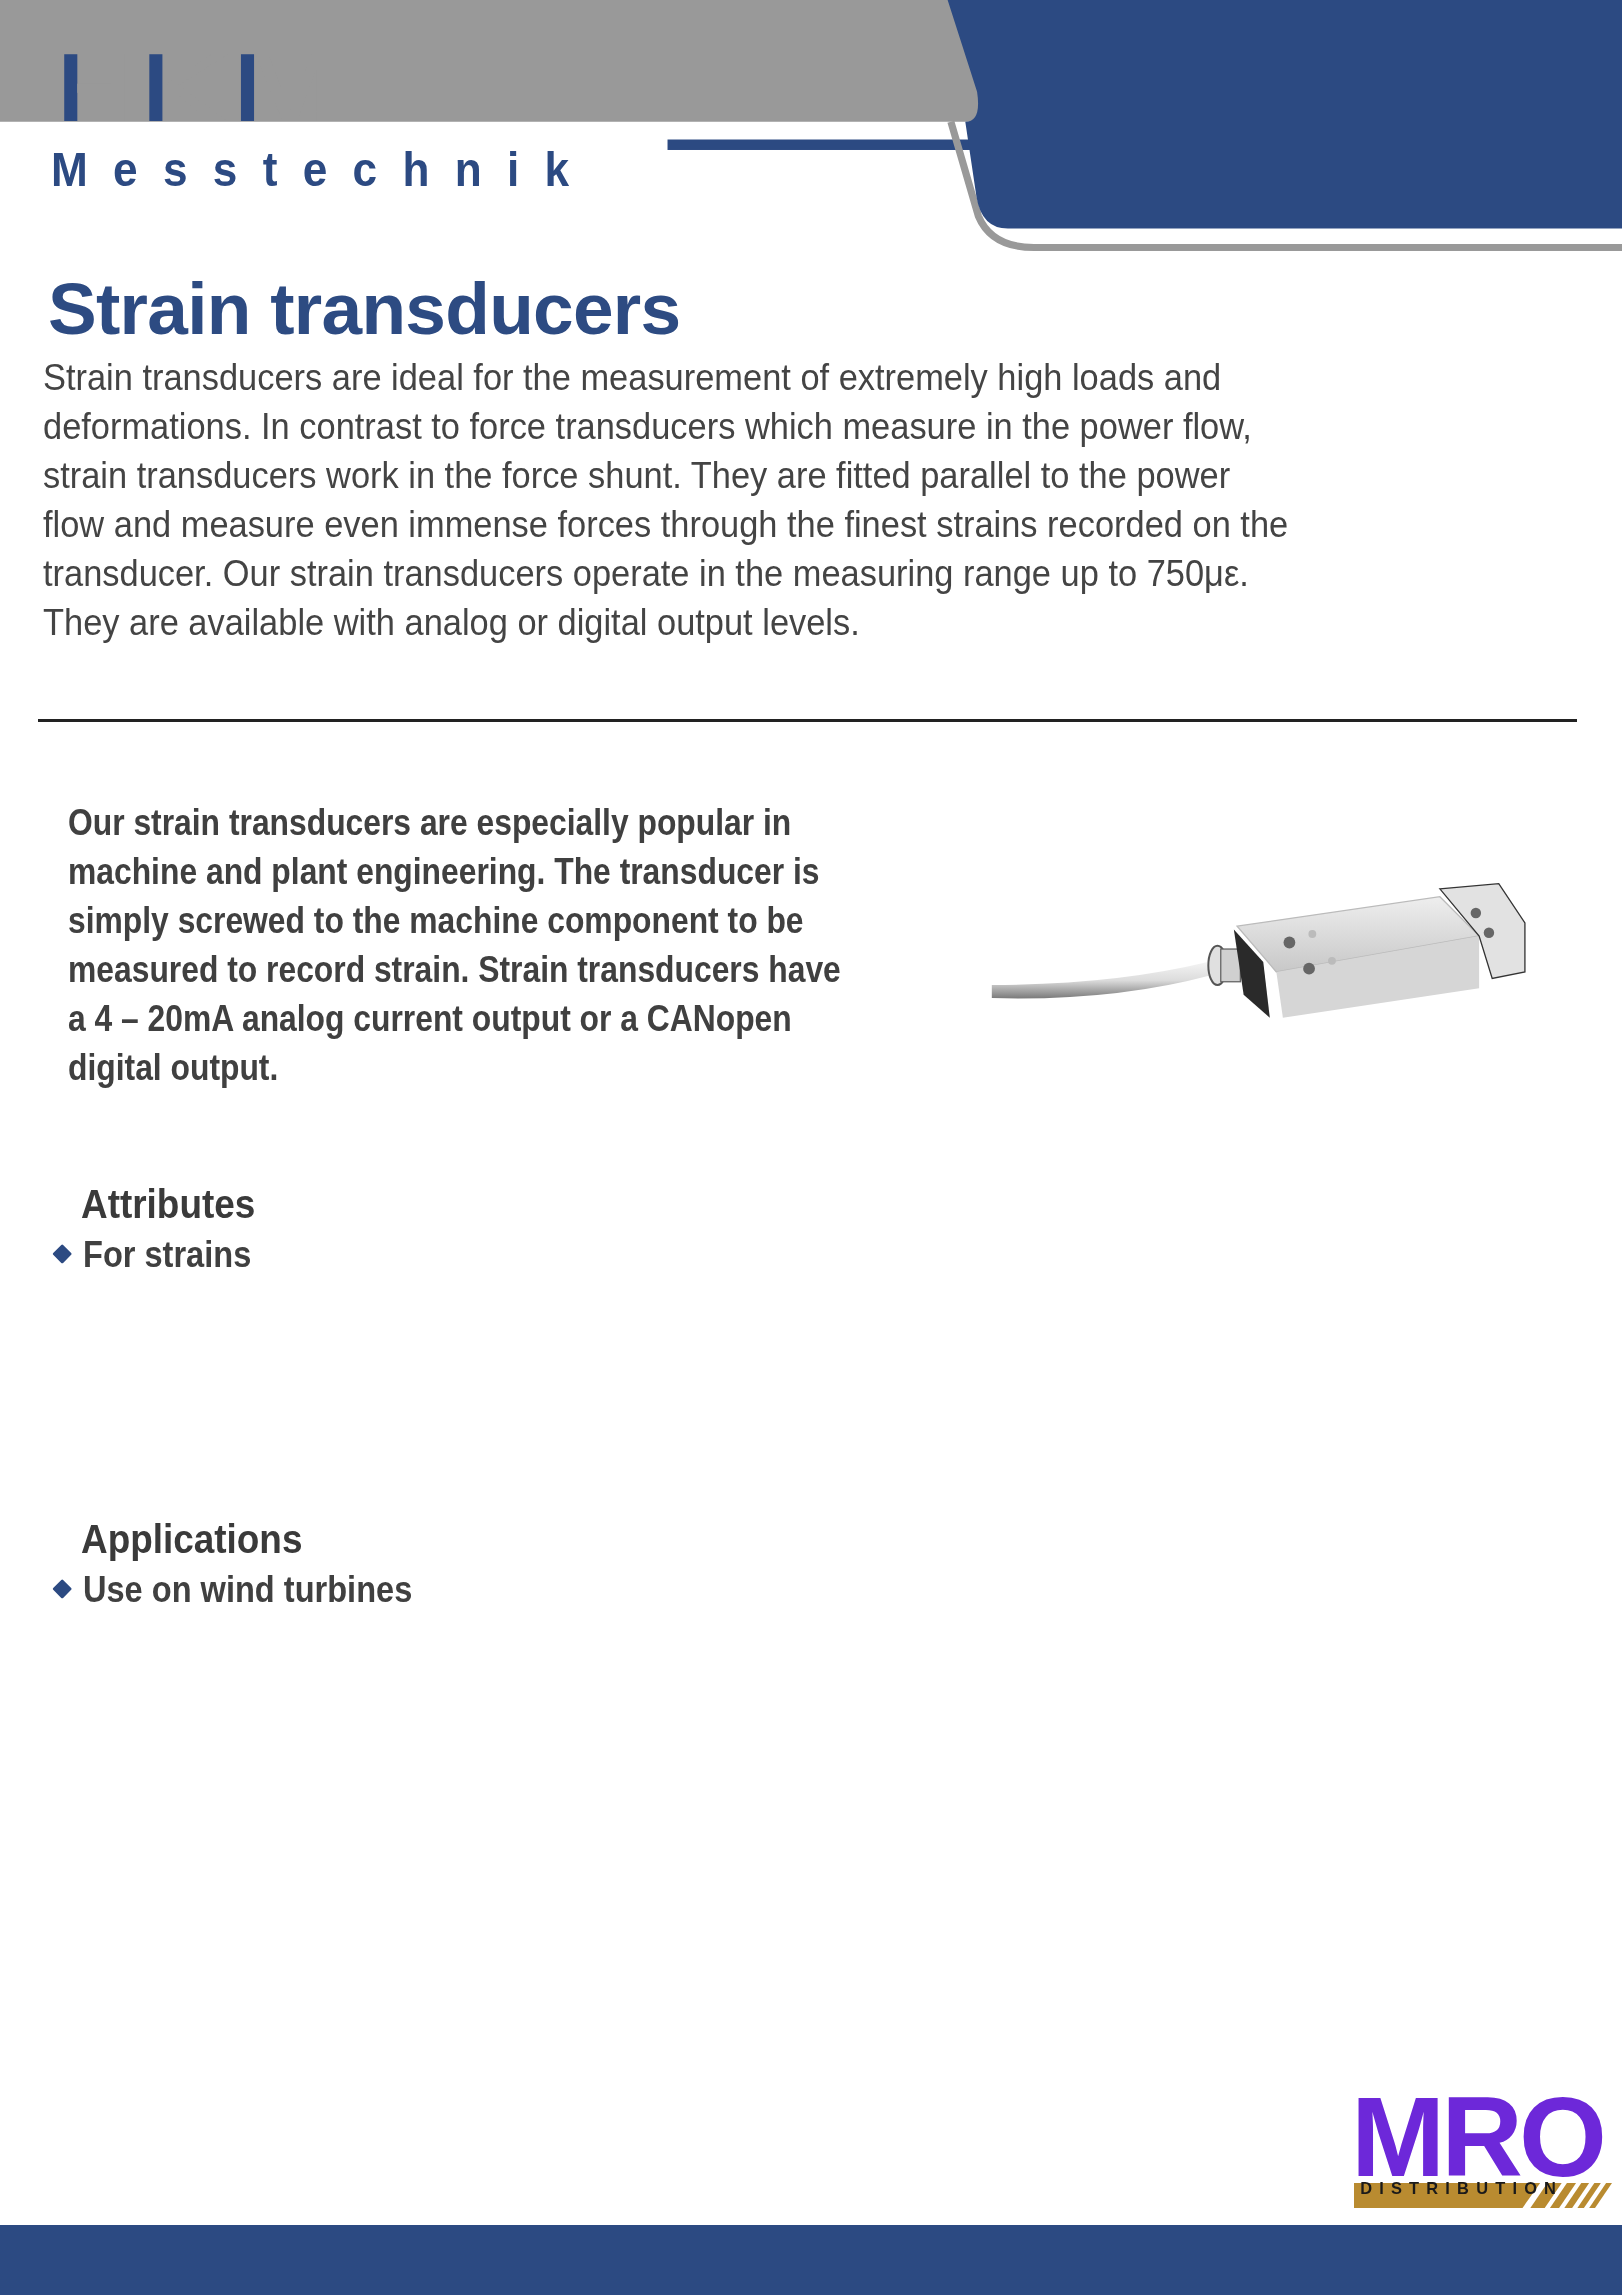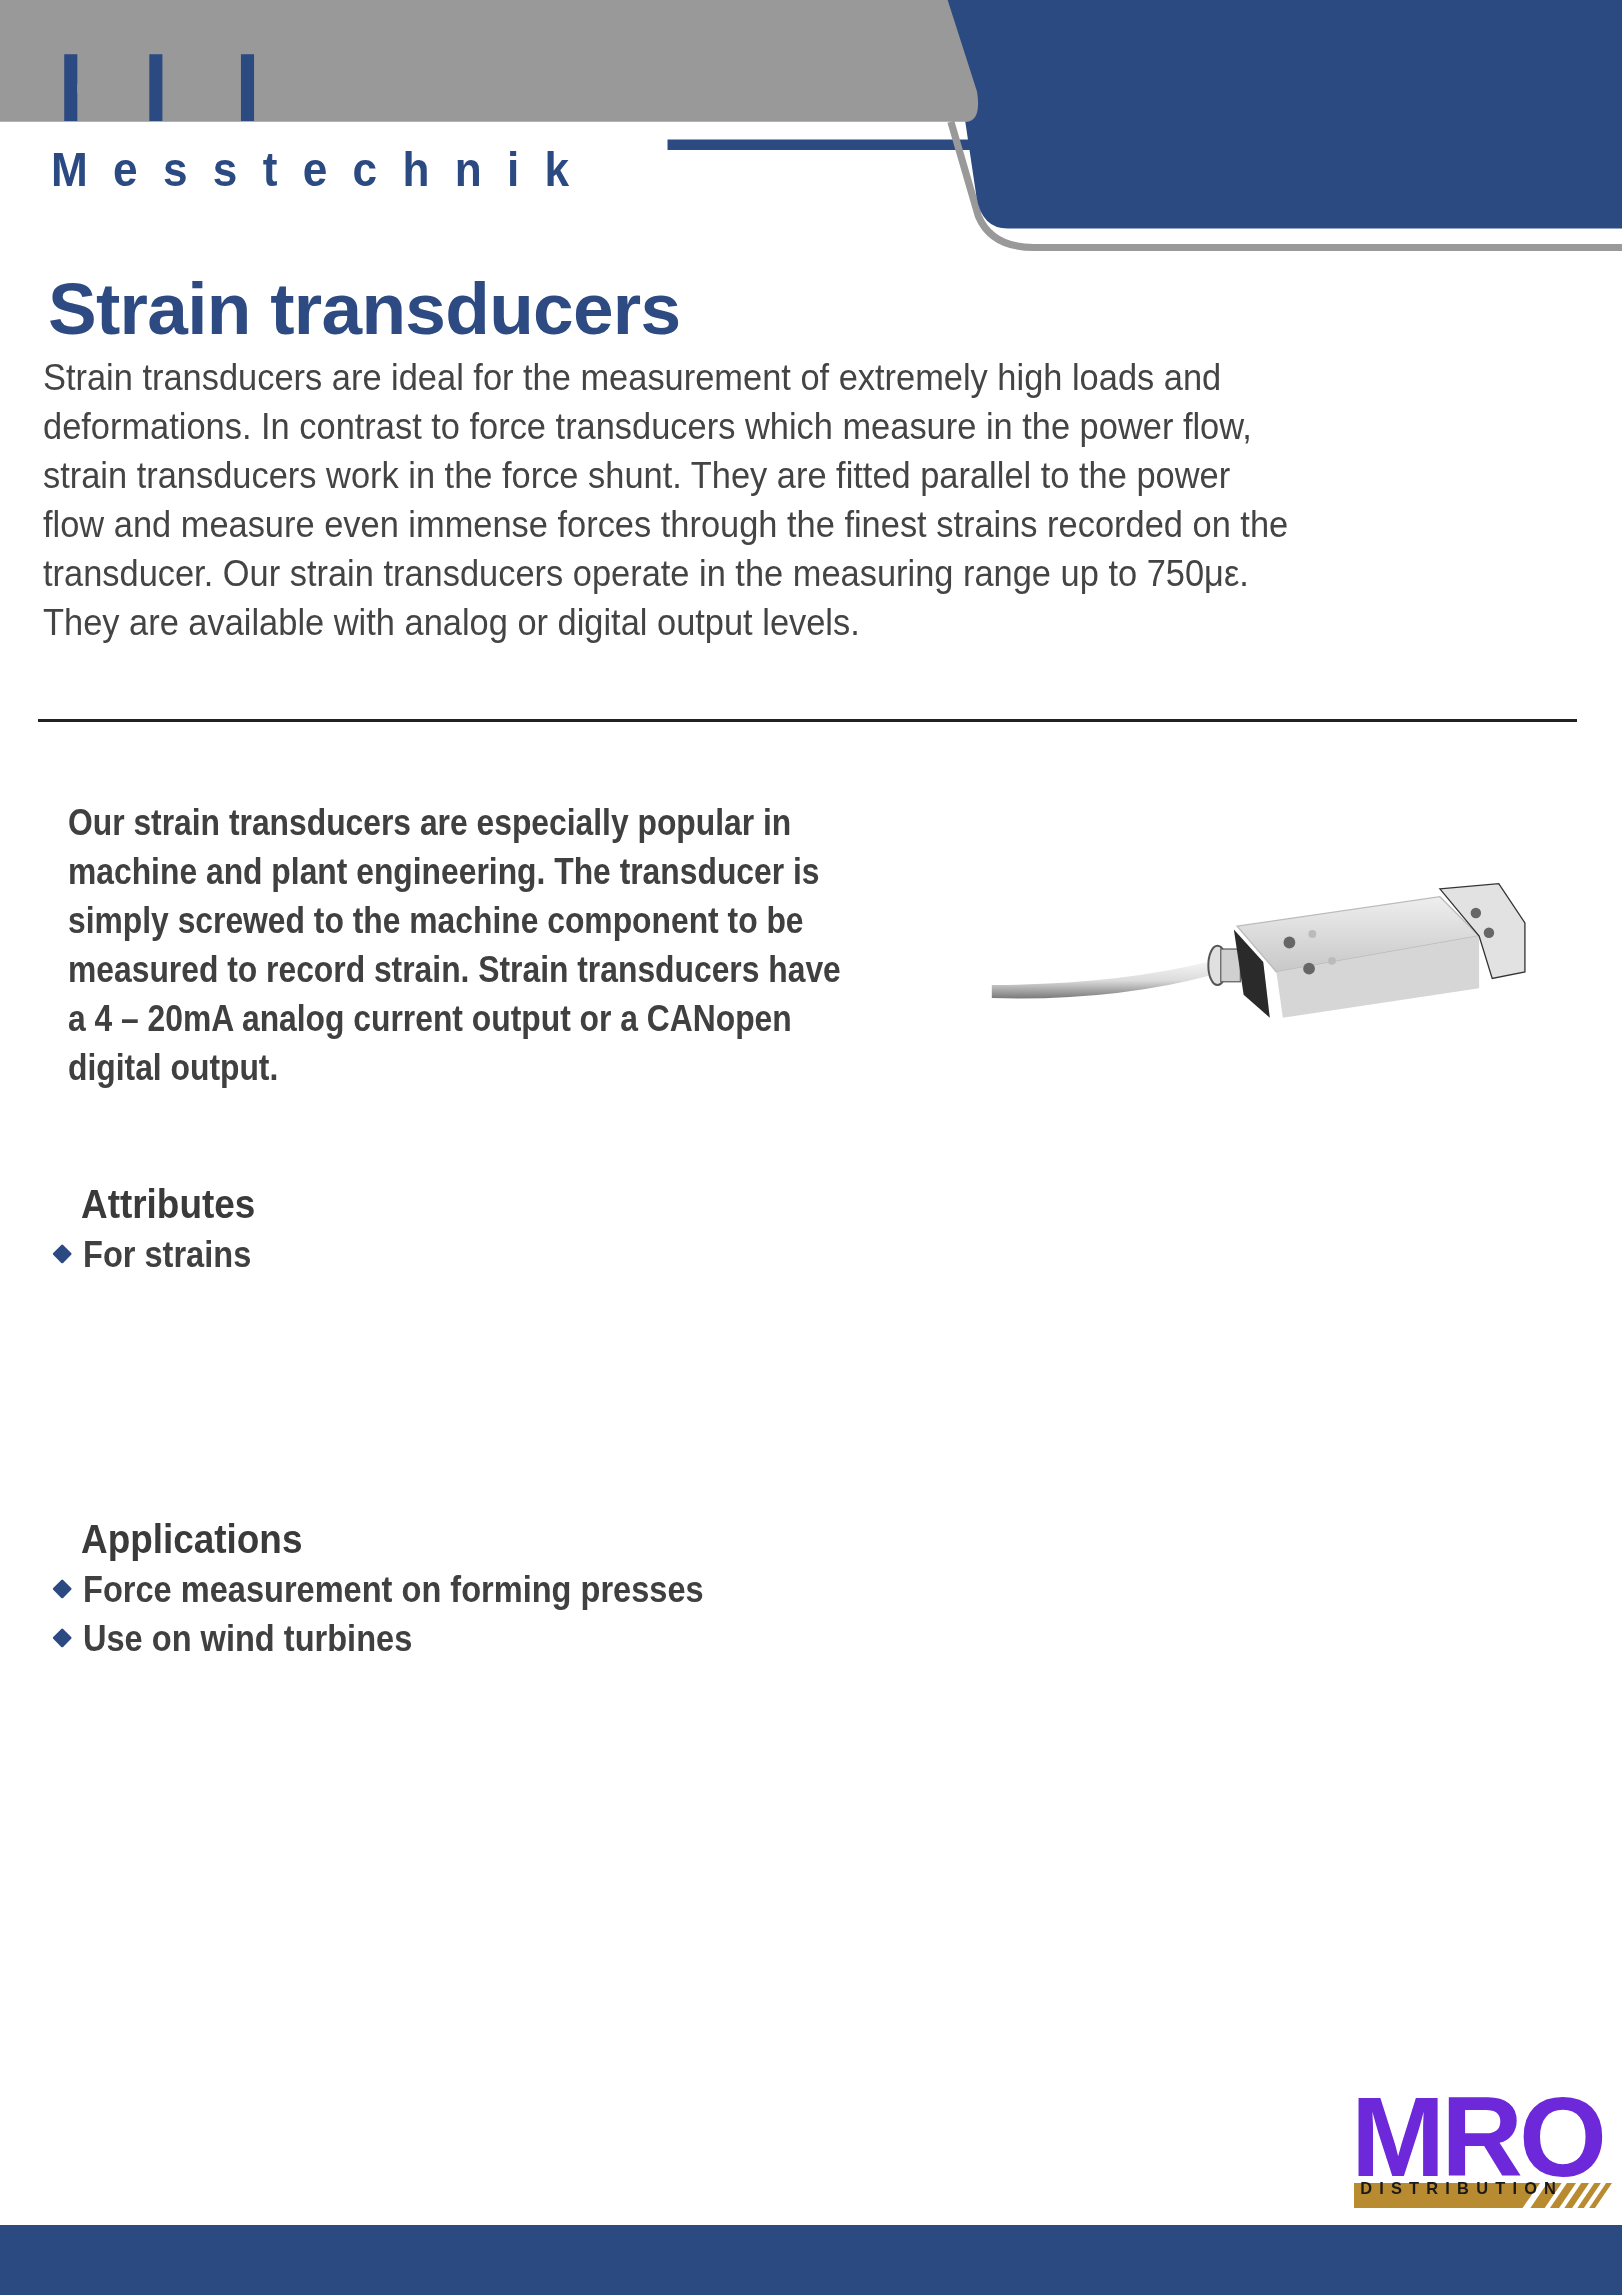--- a/index.html
+++ b/index.html
@@ -160,24 +160,20 @@
   <li>
       <span class="diamond"></span>
       <span class="bullet-text">For strains</span>
     </li>
 </ul>
 
 <div class="section-heading" style="top:1516px">Applications</div>
 <ul class="bullet-list" style="top:1565px">
   <li>
       <span class="diamond"></span>
-      <span class="bullet-text">Force measurement on forming presses</span>
-    </li>
-  <li>
-      <span class="diamond"></span>
       <span class="bullet-text">Use on wind turbines</span>
     </li>
 </ul>
 
 <div class="mro-logo">
   <div class="mro-text">MRO</div>
   <svg class="mro-bar" viewBox="0 0 395 38">
     <polygon points="0,0 285,0 258,38 0,38" fill="#b98b30"></polygon>
     <polygon points="270,38 296,0 318,0 292,38" fill="#b98b30"></polygon>
     <polygon points="300,38 326,0 340,0 314,38" fill="#b98b30"></polygon>

